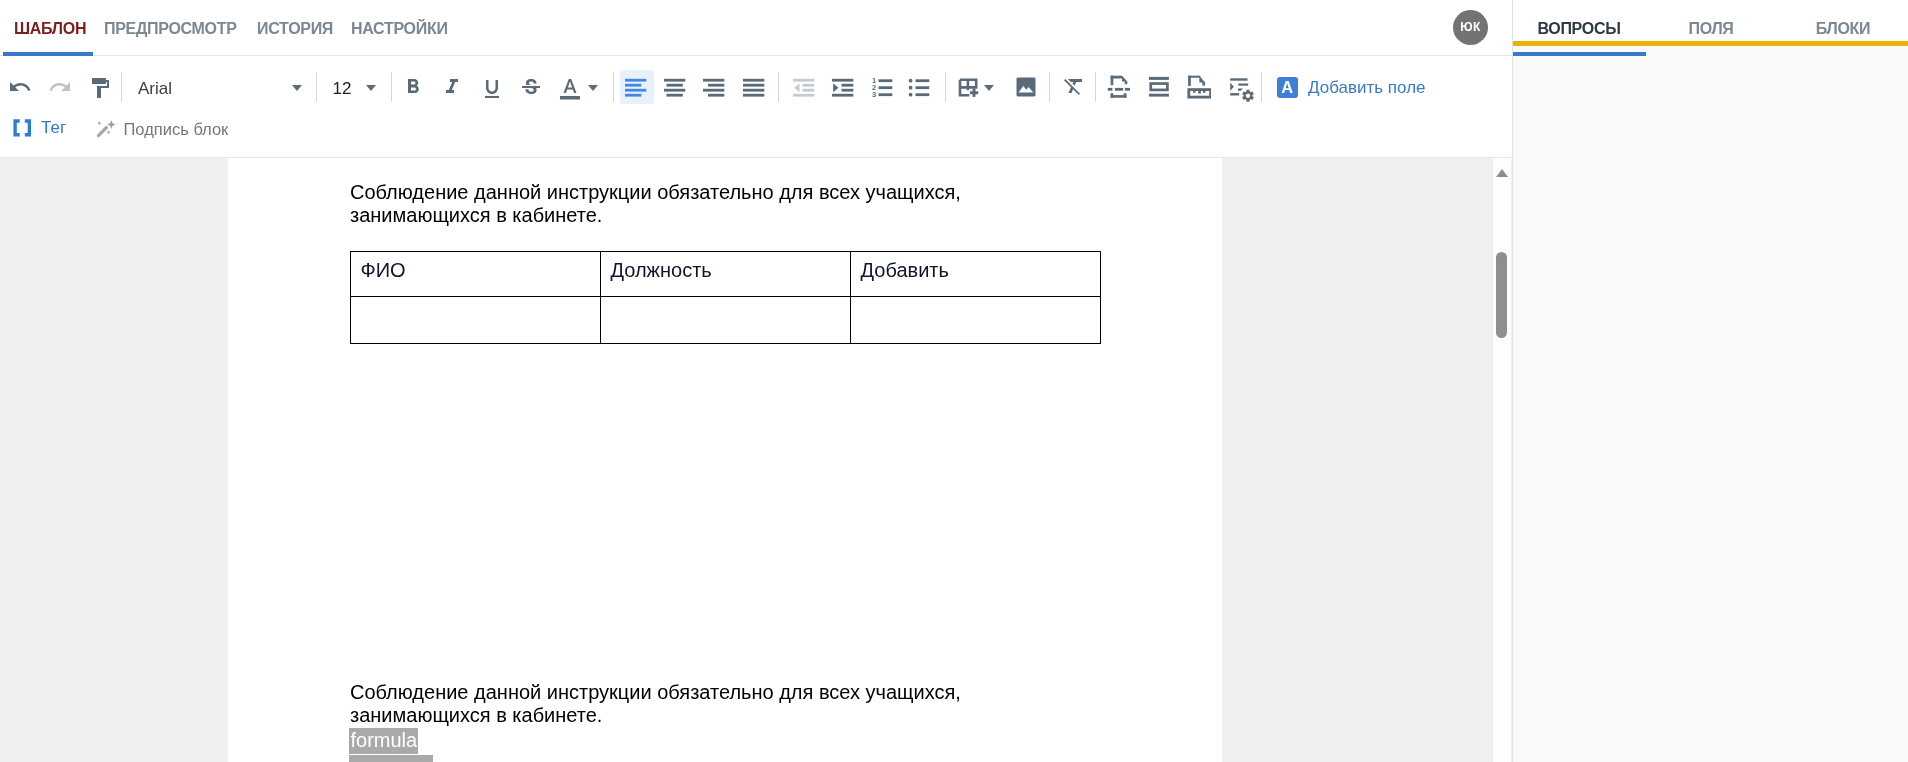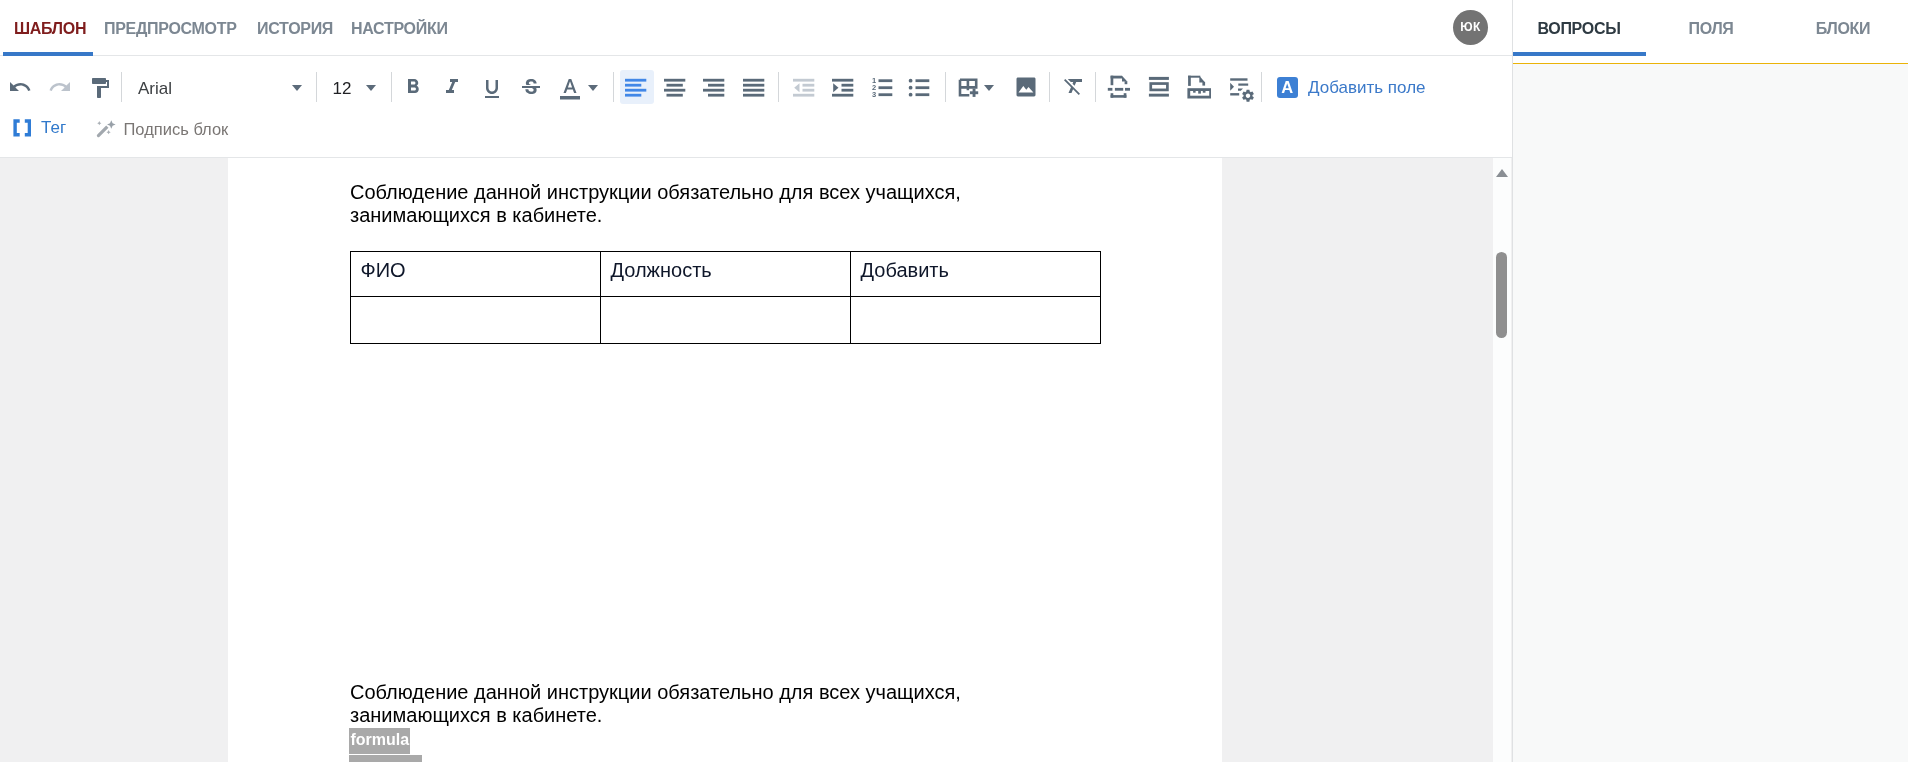--- a/index.html
+++ b/index.html
@@ -17,22 +17,22 @@
   #tab-underline { left:3px; top:52px; width:90px; height:4px; background:#3778c8; }
 
   
   #avatar { left:1453px; top:10px; width:35px; height:35px; border-radius:50%;
     background:#737373; color:#fff; font-size:12px; font-weight:700;
     text-align:center; line-height:35px; letter-spacing:0.3px;}
 
   
   #rpanel { left:1512px; top:0; width:396px; height:762px; background:#f8f9f9;
     border-left:1px solid #dfe1e3; }
-  #rtabs { position:absolute; left:0; top:0; width:100%; height:64px; background:#fff;
-    border-bottom:1px solid #eab308; }
+  #rtabs { position:absolute; left:0; top:0; width:100%; height:46px; background:#fff;
+    border-bottom:5px solid #eab308; }
   .rtab { position:absolute; top:0; height:55px; width:132px; text-align:center;
     line-height:57px; font-size:16px; font-weight:700; letter-spacing:-0.3px; color:#7c8792; }
   .rtab.active { color:#2e3a42; }
   #rtab-underline { position:absolute; left:0; top:52px; width:133px; height:4px; background:#3778c8; }
 
   
   #toolbar { left:0; top:56px; width:1512px; height:102px; background:#fff;
     border-bottom:1px solid #e4e6e8; }
   .sep { position:absolute; top:16px; width:1px; height:30px; background:#d4d7da; }
   .ddtri { position:absolute; width:0; height:0; border-left:5.5px solid transparent;
@@ -49,21 +49,21 @@
   #sbarrow { position:absolute; left:1496px; top:169px; width:0; height:0;
     border-left:6px solid transparent; border-right:6px solid transparent;
     border-bottom:8px solid #8a8f94; }
 
   
   .doctext { position:absolute; left:122px; font-size:20px; line-height:23.4px; color:#000; }
   #dtable { position:absolute; left:121.5px; top:93px; border-collapse:collapse; }
   #dtable td { border:1.3px solid #000; width:250px; font-size:20px; color:#0f172a;
     padding:0 0 0 10px; vertical-align:top; }
   .fieldline { position:absolute; left:121px; background:#a9a9a9; color:#fff;
-    font-size:16px; height:25.5px; line-height:24px; padding:0 1px 0 1.5px;font-weight:bold; }
+    font-size:20px; height:25.5px; line-height:24px; padding:0 1px 0 1.5px; }
 </style>
 </head>
 <body>
 <div id="stage">
 
   <div class="abs" id="tabbar">
     <div class="tab active" style="left:14px;">ШАБЛОН</div>
     <div class="tab" style="left:104px;">ПРЕДПРОСМОТР</div>
     <div class="tab" style="left:257px;">ИСТОРИЯ</div>
     <div class="tab" style="left:351px;">НАСТРОЙКИ</div>

